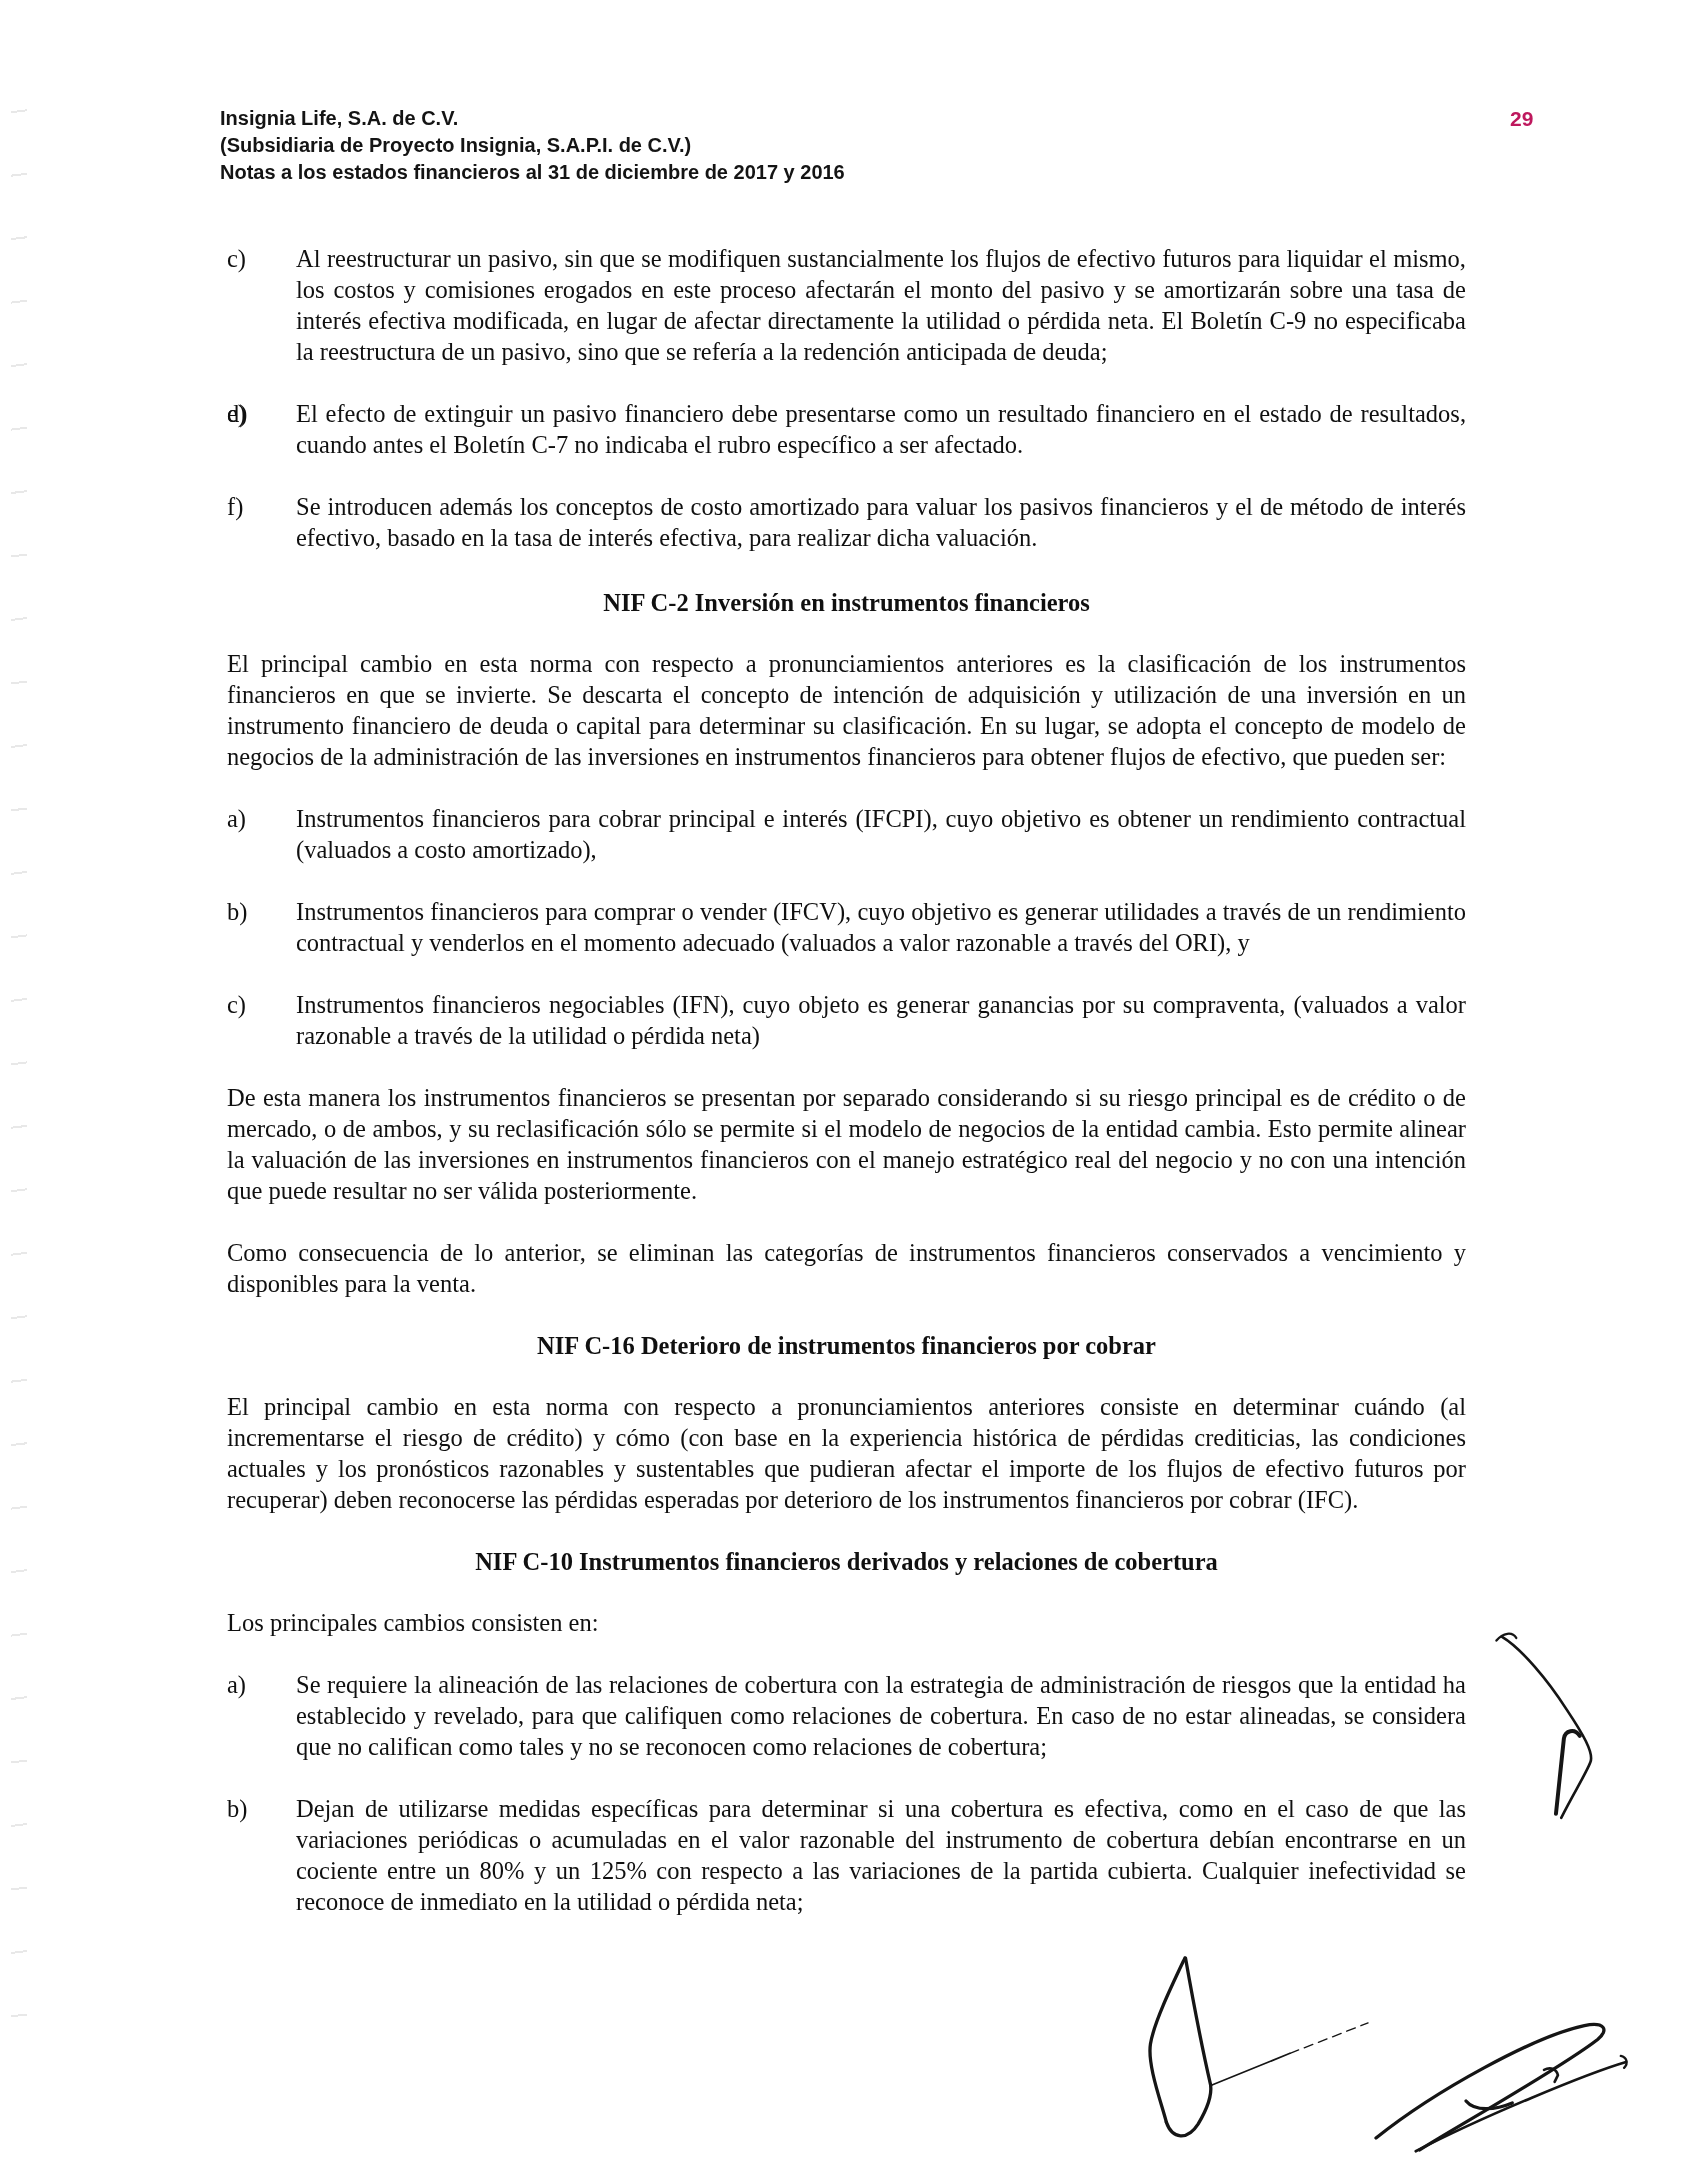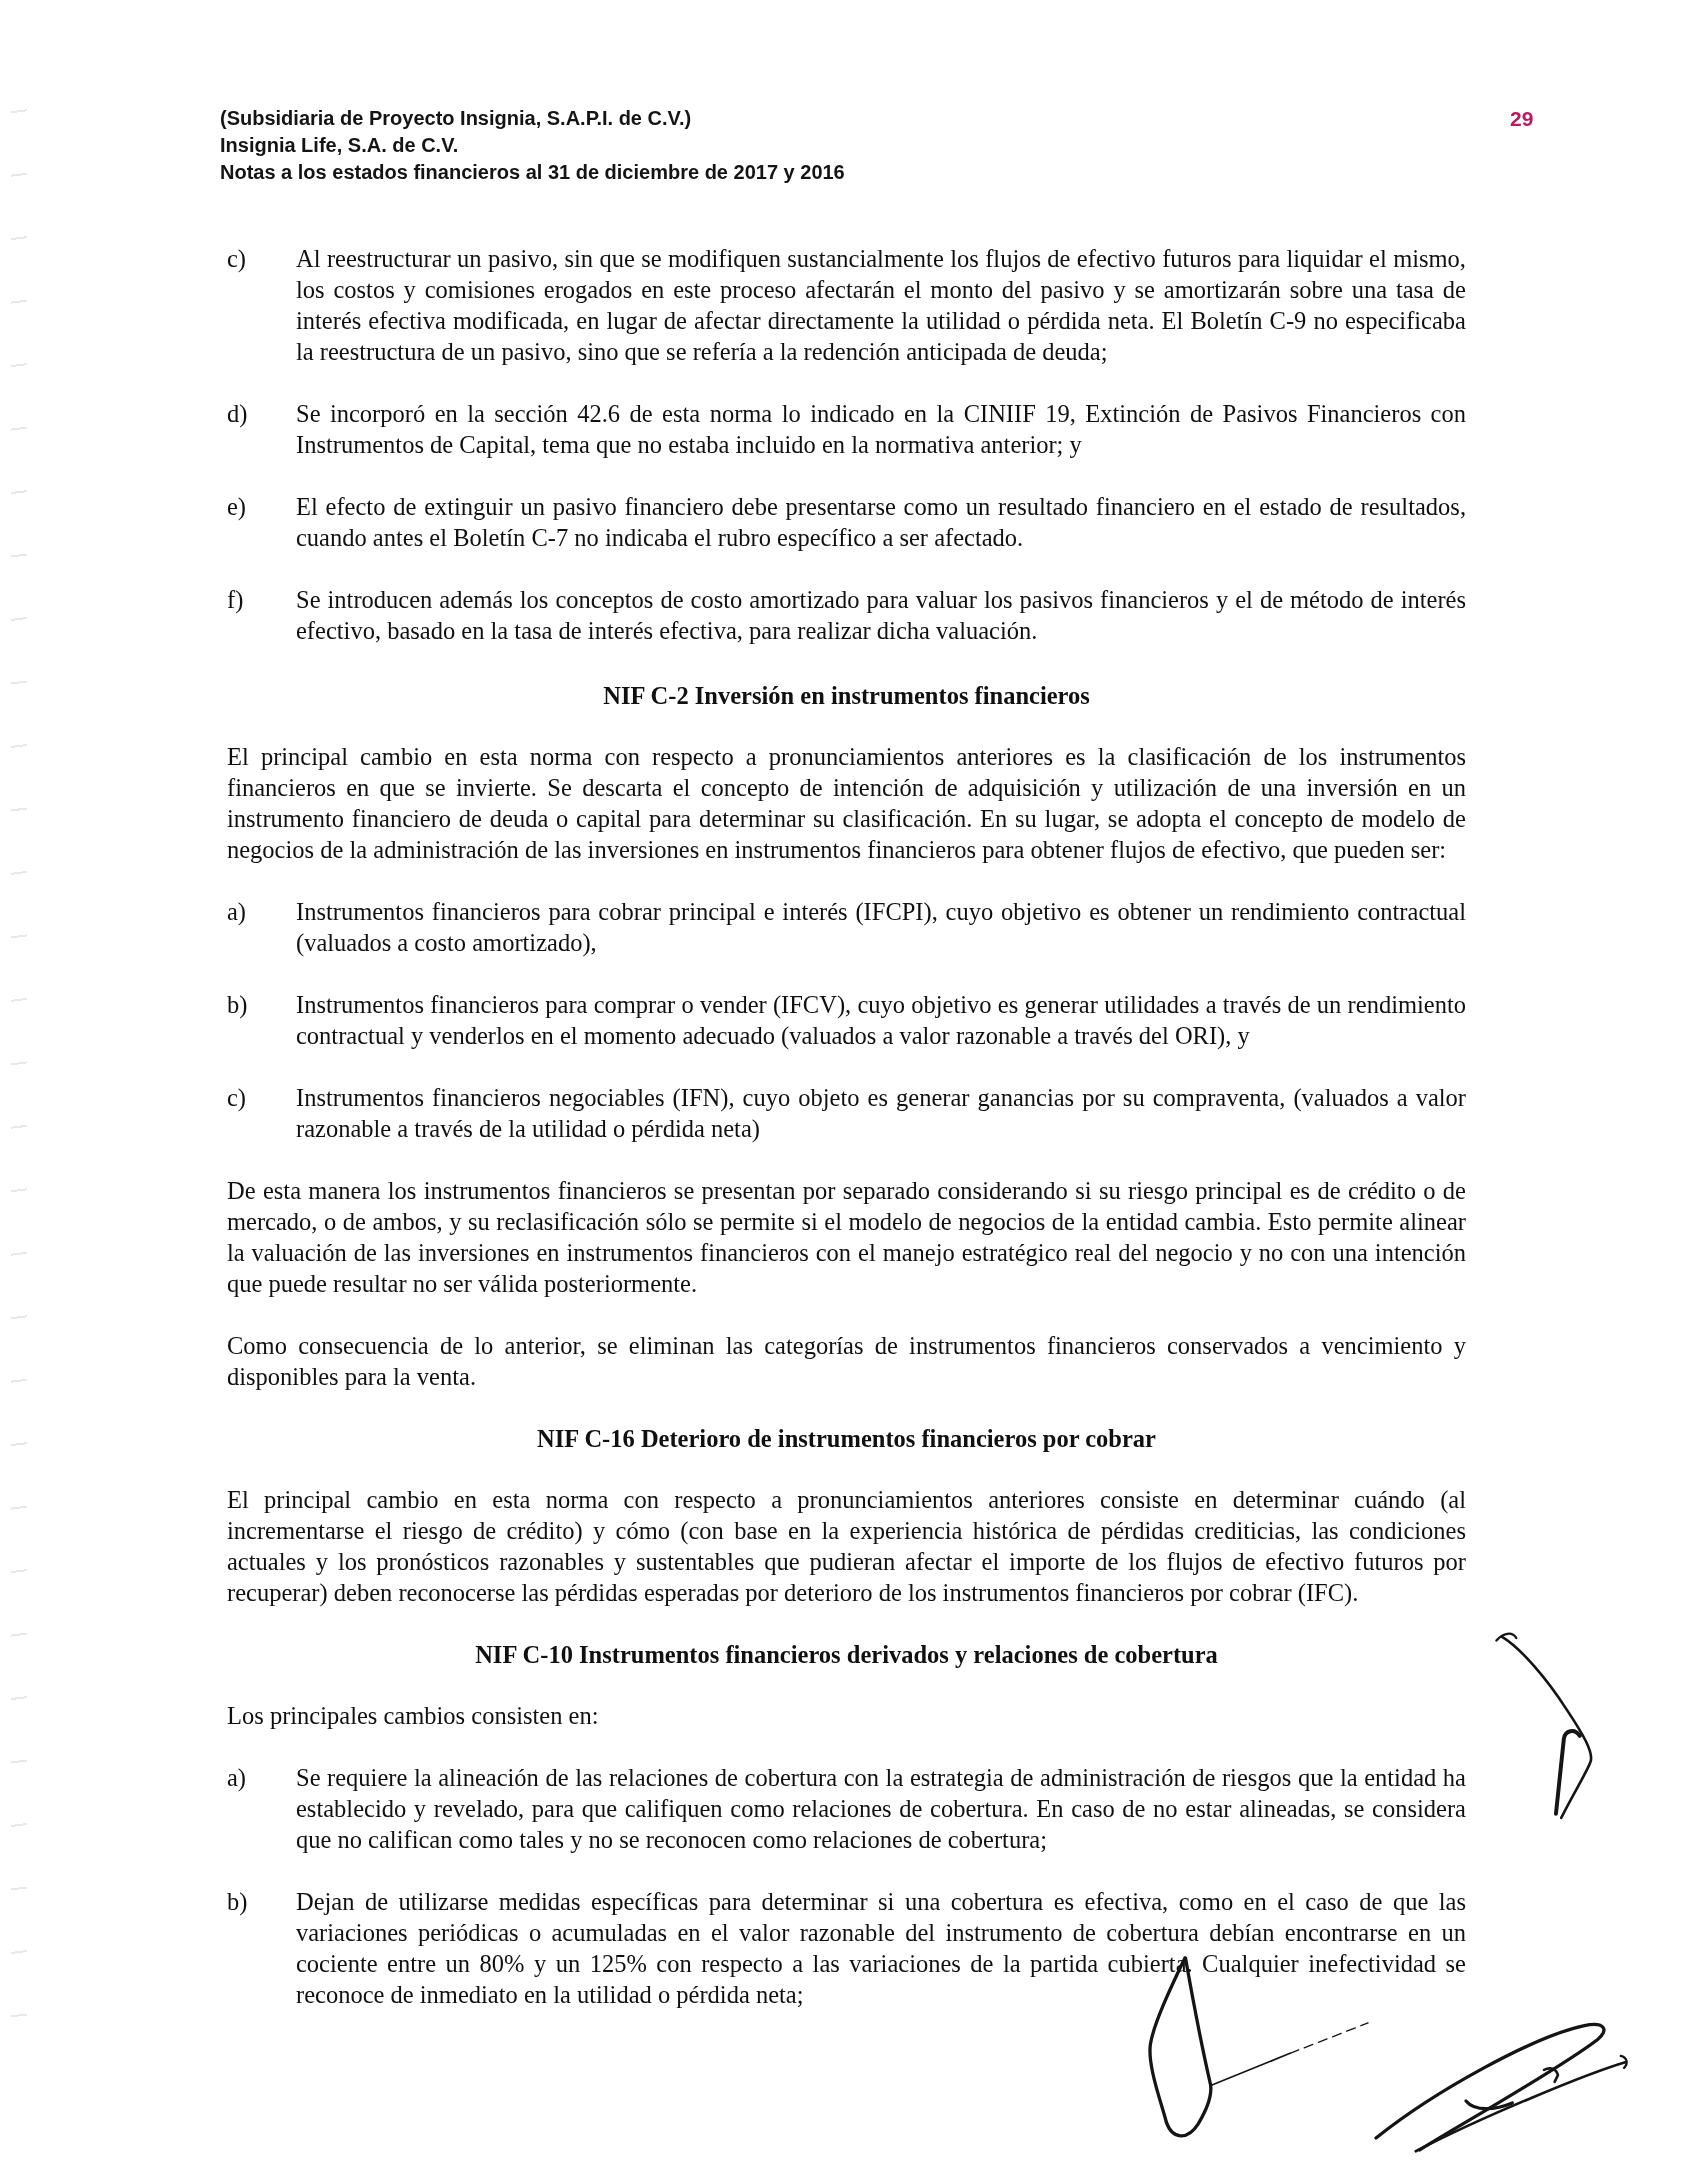--- a/index.html
+++ b/index.html
@@ -49,36 +49,35 @@
   }
 </style>
 </head>
 <body>
 
 <div class="page">
 
   <div class="margin-noise"></div>
 
   <div class="doc-header">
+    <div>Insignia Life, S.A. de C.V.</div>
     <div>(Subsidiaria de Proyecto Insignia, S.A.P.I. de C.V.)</div>
-    <div>Insignia Life, S.A. de C.V.</div>
     <div>Notas a los estados financieros al 31 de diciembre de 2017 y 2016</div>
   </div>
 
   <div class="page-number">29</div>
 
   <div class="content">
 
     <div class="li">
       <span class="marker">c)</span>
       <span>Al reestructurar un pasivo, sin que se modifiquen sustancialmente los flujos de efectivo futuros para liquidar el mismo, los costos y comisiones erogados en este proceso afectarán el monto del pasivo y se amortizarán sobre una tasa de interés efectiva modificada, en lugar de afectar directamente la utilidad o pérdida neta. El Boletín C-9 no especificaba la reestructura de un pasivo, sino que se refería a la redención anticipada de deuda;</span>
     </div>
     <div class="li">
       <span class="marker">d)</span>
-      <span>Se incorporó en la sección 42.6 de esta norma lo indicado en la CINIIF 19, Extinción de Pasivos Financieros con Instrumentos de Capital, tema que no estaba incluido en la normativa anterior; y</span>
     </div>
     <div class="li">
       <span class="marker">e)</span>
       <span>El efecto de extinguir un pasivo financiero debe presentarse como un resultado financiero en el estado de resultados, cuando antes el Boletín C-7 no indicaba el rubro específico a ser afectado.</span>
     </div>
     <div class="li" style="margin-bottom:34px;">
       <span class="marker">f)</span>
       <span>Se introducen además los conceptos de costo amortizado para valuar los pasivos financieros y el de método de interés efectivo, basado en la tasa de interés efectiva, para realizar dicha valuación.</span>
     </div>
 

